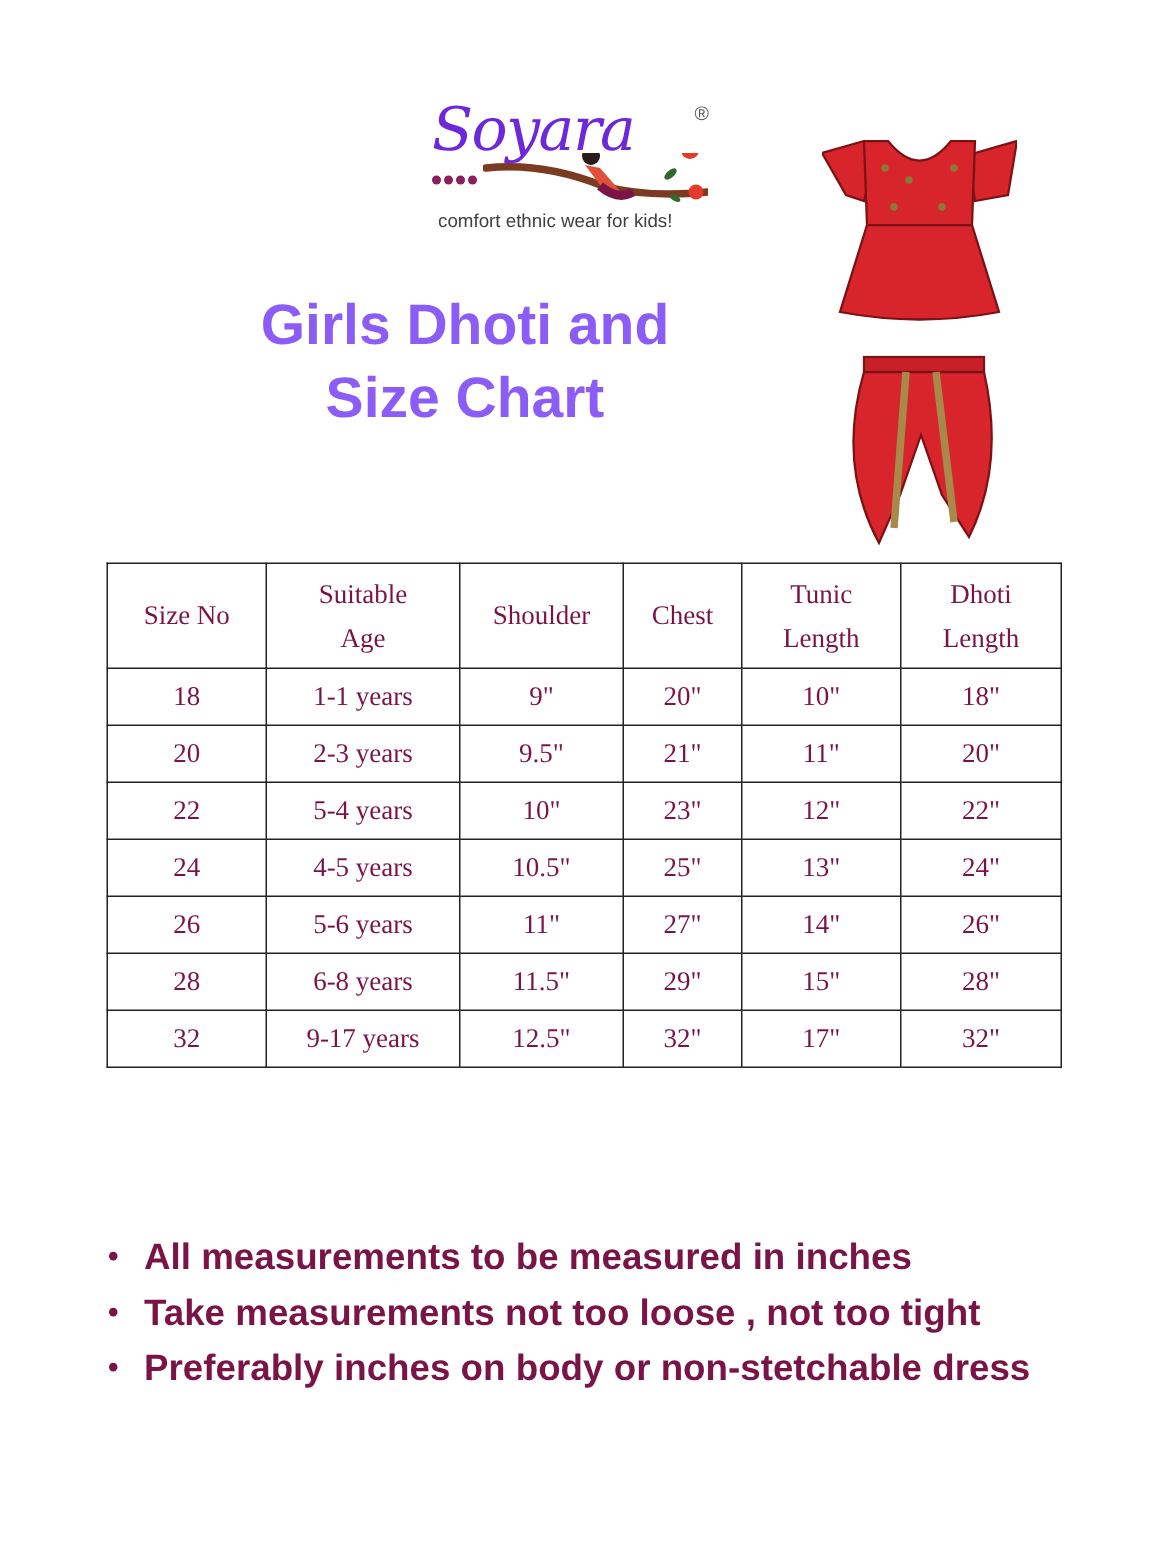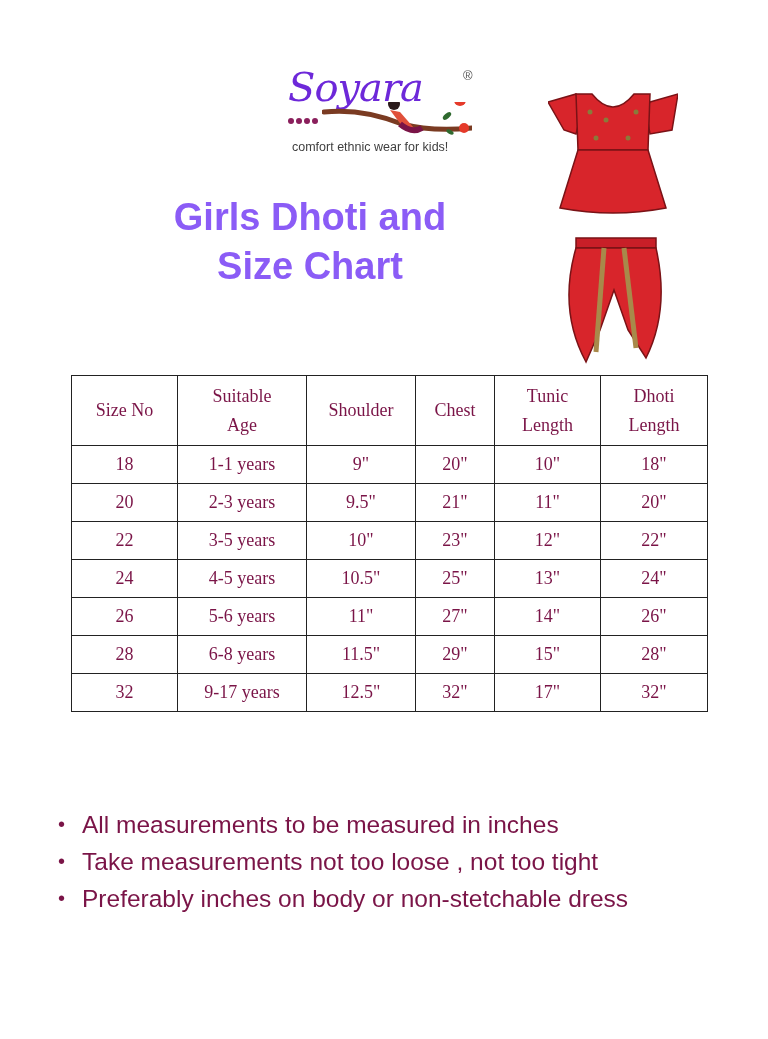--- a/index.html
+++ b/index.html
@@ -15,22 +15,22 @@
   .dots span { display: inline-block; width: 6px; height: 6px; border-radius: 50%; background: #8a1f5c; margin-right: 2px; }
   .dress { position: absolute; left: 548px; top: 90px; width: 130px; height: 275px; }
   .title { position: absolute; left: 130px; top: 193px; width: 360px; text-align: center;
            font-size: 38px; font-weight: bold; line-height: 49px; color: #8b5cf6; }
   table.size { position: absolute; left: 71px; top: 375px; border-collapse: collapse;
                font-family: Liberation Serif, serif; color: #7a1447; }
   table.size td, table.size th { border: 1.5px solid #222; text-align: center; font-weight: normal;
                padding: 0; font-size: 18px; }
   table.size th { height: 69px; line-height: 29px; font-size: 18px; }
   table.size td { height: 37px; }
-  .notes { position: absolute; left: 58px; top: 806px; margin: 0; padding: 0; list-style: none;
-           font-size: 24.5px; font-weight: normal; line-height: 37px; color: #7a1447; }
+  .notes { position: absolute; left: 58px; top: 806px; margin: 14px; padding: 0; list-style: none;
+           font-size: 24.5px; font-weight: bold; line-height: 37px; color: #7a1447; }
   .notes li::before { content: "\2022"; display: inline-block; width: 24px; font-size: 20px; vertical-align: 2px; }
 </style>
 </head>
 <body>
 
 <div class="logo">
   <div class="logo-word">Soyara</div>
   <div class="logo-reg">®</div>
   <div class="dots"><span></span><span></span><span></span><span></span></div>
   <svg class="branch" viewBox="0 0 150 36">
@@ -100,21 +100,21 @@
     <tr>
       <td>20</td>
       <td>2-3 years</td>
       <td>9.5"</td>
       <td>21"</td>
       <td>11"</td>
       <td>20"</td>
     </tr>
     <tr>
       <td>22</td>
-      <td>3-5 years</td>
+      <td>5-4 years</td>
       <td>10"</td>
       <td>23"</td>
       <td>12"</td>
       <td>22"</td>
     </tr>
     <tr>
       <td>24</td>
       <td>4-5 years</td>
       <td>10.5"</td>
       <td>25"</td>

